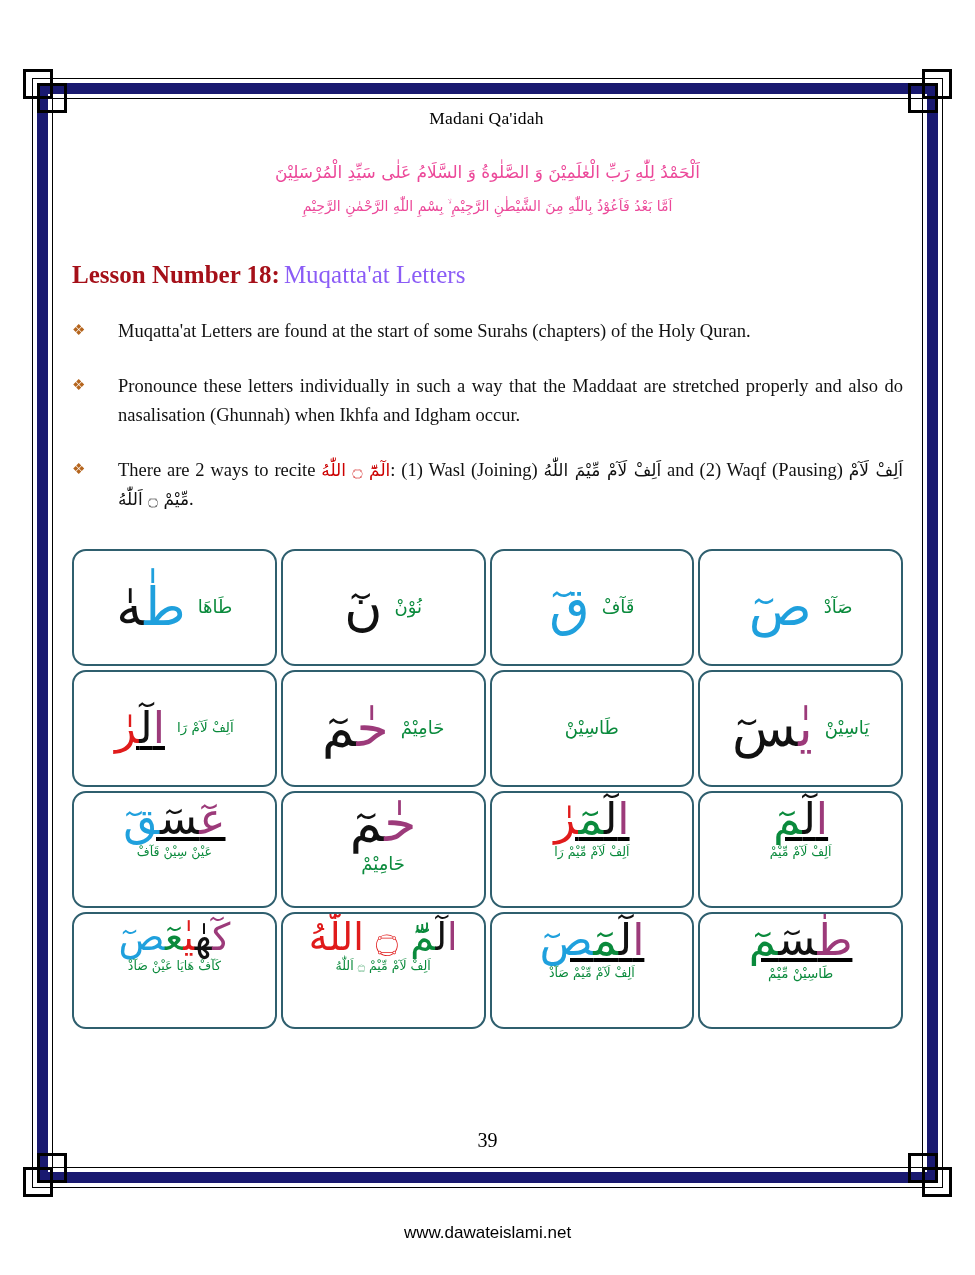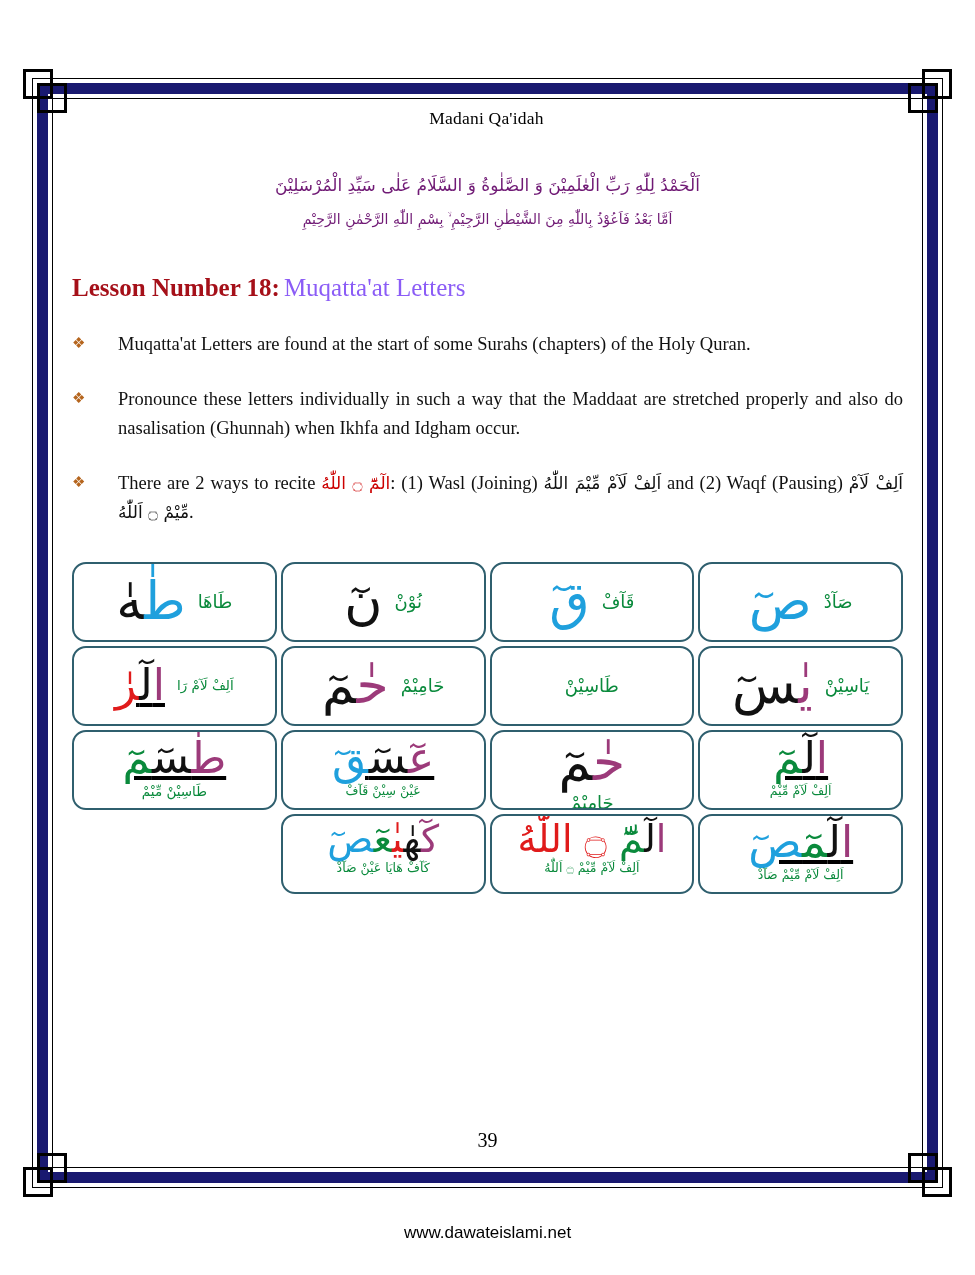--- a/index.html
+++ b/index.html
@@ -79,23 +79,23 @@
 
   .page-header {
     text-align: center;
     font-size: 17.5px;
     color: #000000;
     letter-spacing: .2px;
     padding-right: 2px;
   }
 
   .invocation {
-    margin-top: 43px;
+    margin-top: 30px;
     text-align: center;
-    color: #701a75;
+    color: #ec4899;
     direction: rtl;
     font-family: "DejaVu Sans", "Liberation Sans", sans-serif;
   }
   .invocation .line1 { font-size: 17px; line-height: 1.55; }
   .invocation .line2 { font-size: 14px; line-height: 1.55; margin-top: 11px; }
 
   .lesson-title {
     margin-top: 43px;
     font-size: 25px;
     font-weight: bold;
@@ -139,21 +139,21 @@
     margin-top: 34px;
     display: grid;
     grid-template-columns: repeat(4, 1fr);
     gap: 4px 4px;
     direction: rtl;
   }
   .cell {
     border: 2px solid #2f5f6e;
     border-radius: 14px;
     background: #ffffff;
-    height: 80px;
+    height: 117px;
     box-sizing: border-box;
     display: flex;
     align-items: center;
     justify-content: center;
     padding: 4px 8px;
     overflow: hidden;
   }
   .cell.stacked {
     flex-direction: column;
     justify-content: flex-start;
@@ -320,20 +320,24 @@
         <span class="cell-inner">
           <span class="glyph sm"><span style="color: rgb(156, 58, 122);">ا</span><span style="color: rgb(17, 17, 17);">لٓ</span><span style="color: rgb(224, 27, 27);">رٰ</span></span>
           <span class="label tight">اَلِفْ لَآمْ رَا</span>
         </span>
       </div>
       <div class="cell stacked">
         <span class="glyph sm"><span style="color: rgb(156, 58, 122);">ا</span><span style="color: rgb(17, 17, 17);">لٓ</span><span style="color: rgb(10, 138, 60);">مٓ</span></span>
         <span class="label tiny">اَلِفْ لَآمْ مِّيْمْ</span>
       </div>
       <div class="cell stacked">
+        <span class="glyph sm"><span style="color: rgb(156, 58, 122);">ا</span><span style="color: rgb(17, 17, 17);">لٓ</span><span style="color: rgb(10, 138, 60);">مٓ</span><span style="color: rgb(224, 27, 27);">رٰ</span></span>
+        <span class="label tiny">اَلِفْ لَآمْ مِّيْمْ رَا</span>
+      </div>
+      <div class="cell stacked">
         <span class="glyph"><span style="color: rgb(156, 58, 122);">حٰ</span><span style="color: rgb(17, 17, 17);">مٓ</span></span>
         <span class="label">حَامِيْمْ</span>
       </div>
       <div class="cell stacked">
         <span class="glyph sm"><span style="color: rgb(156, 58, 122);">عٓ</span><span style="color: rgb(17, 17, 17);">سٓ</span><span style="color: rgb(31, 160, 221);">قٓ</span></span>
         <span class="label tiny">عَيْنْ سِيْنْ قَآفْ</span>
       </div>
       <div class="cell stacked">
         <span class="glyph sm"><span style="color: rgb(156, 58, 122);">طٰ</span><span style="color: rgb(17, 17, 17);">سٓ</span><span style="color: rgb(10, 138, 60);">مٓ</span></span>
         <span class="label tight">طَاسِيْنْ مِّيْمْ</span>

